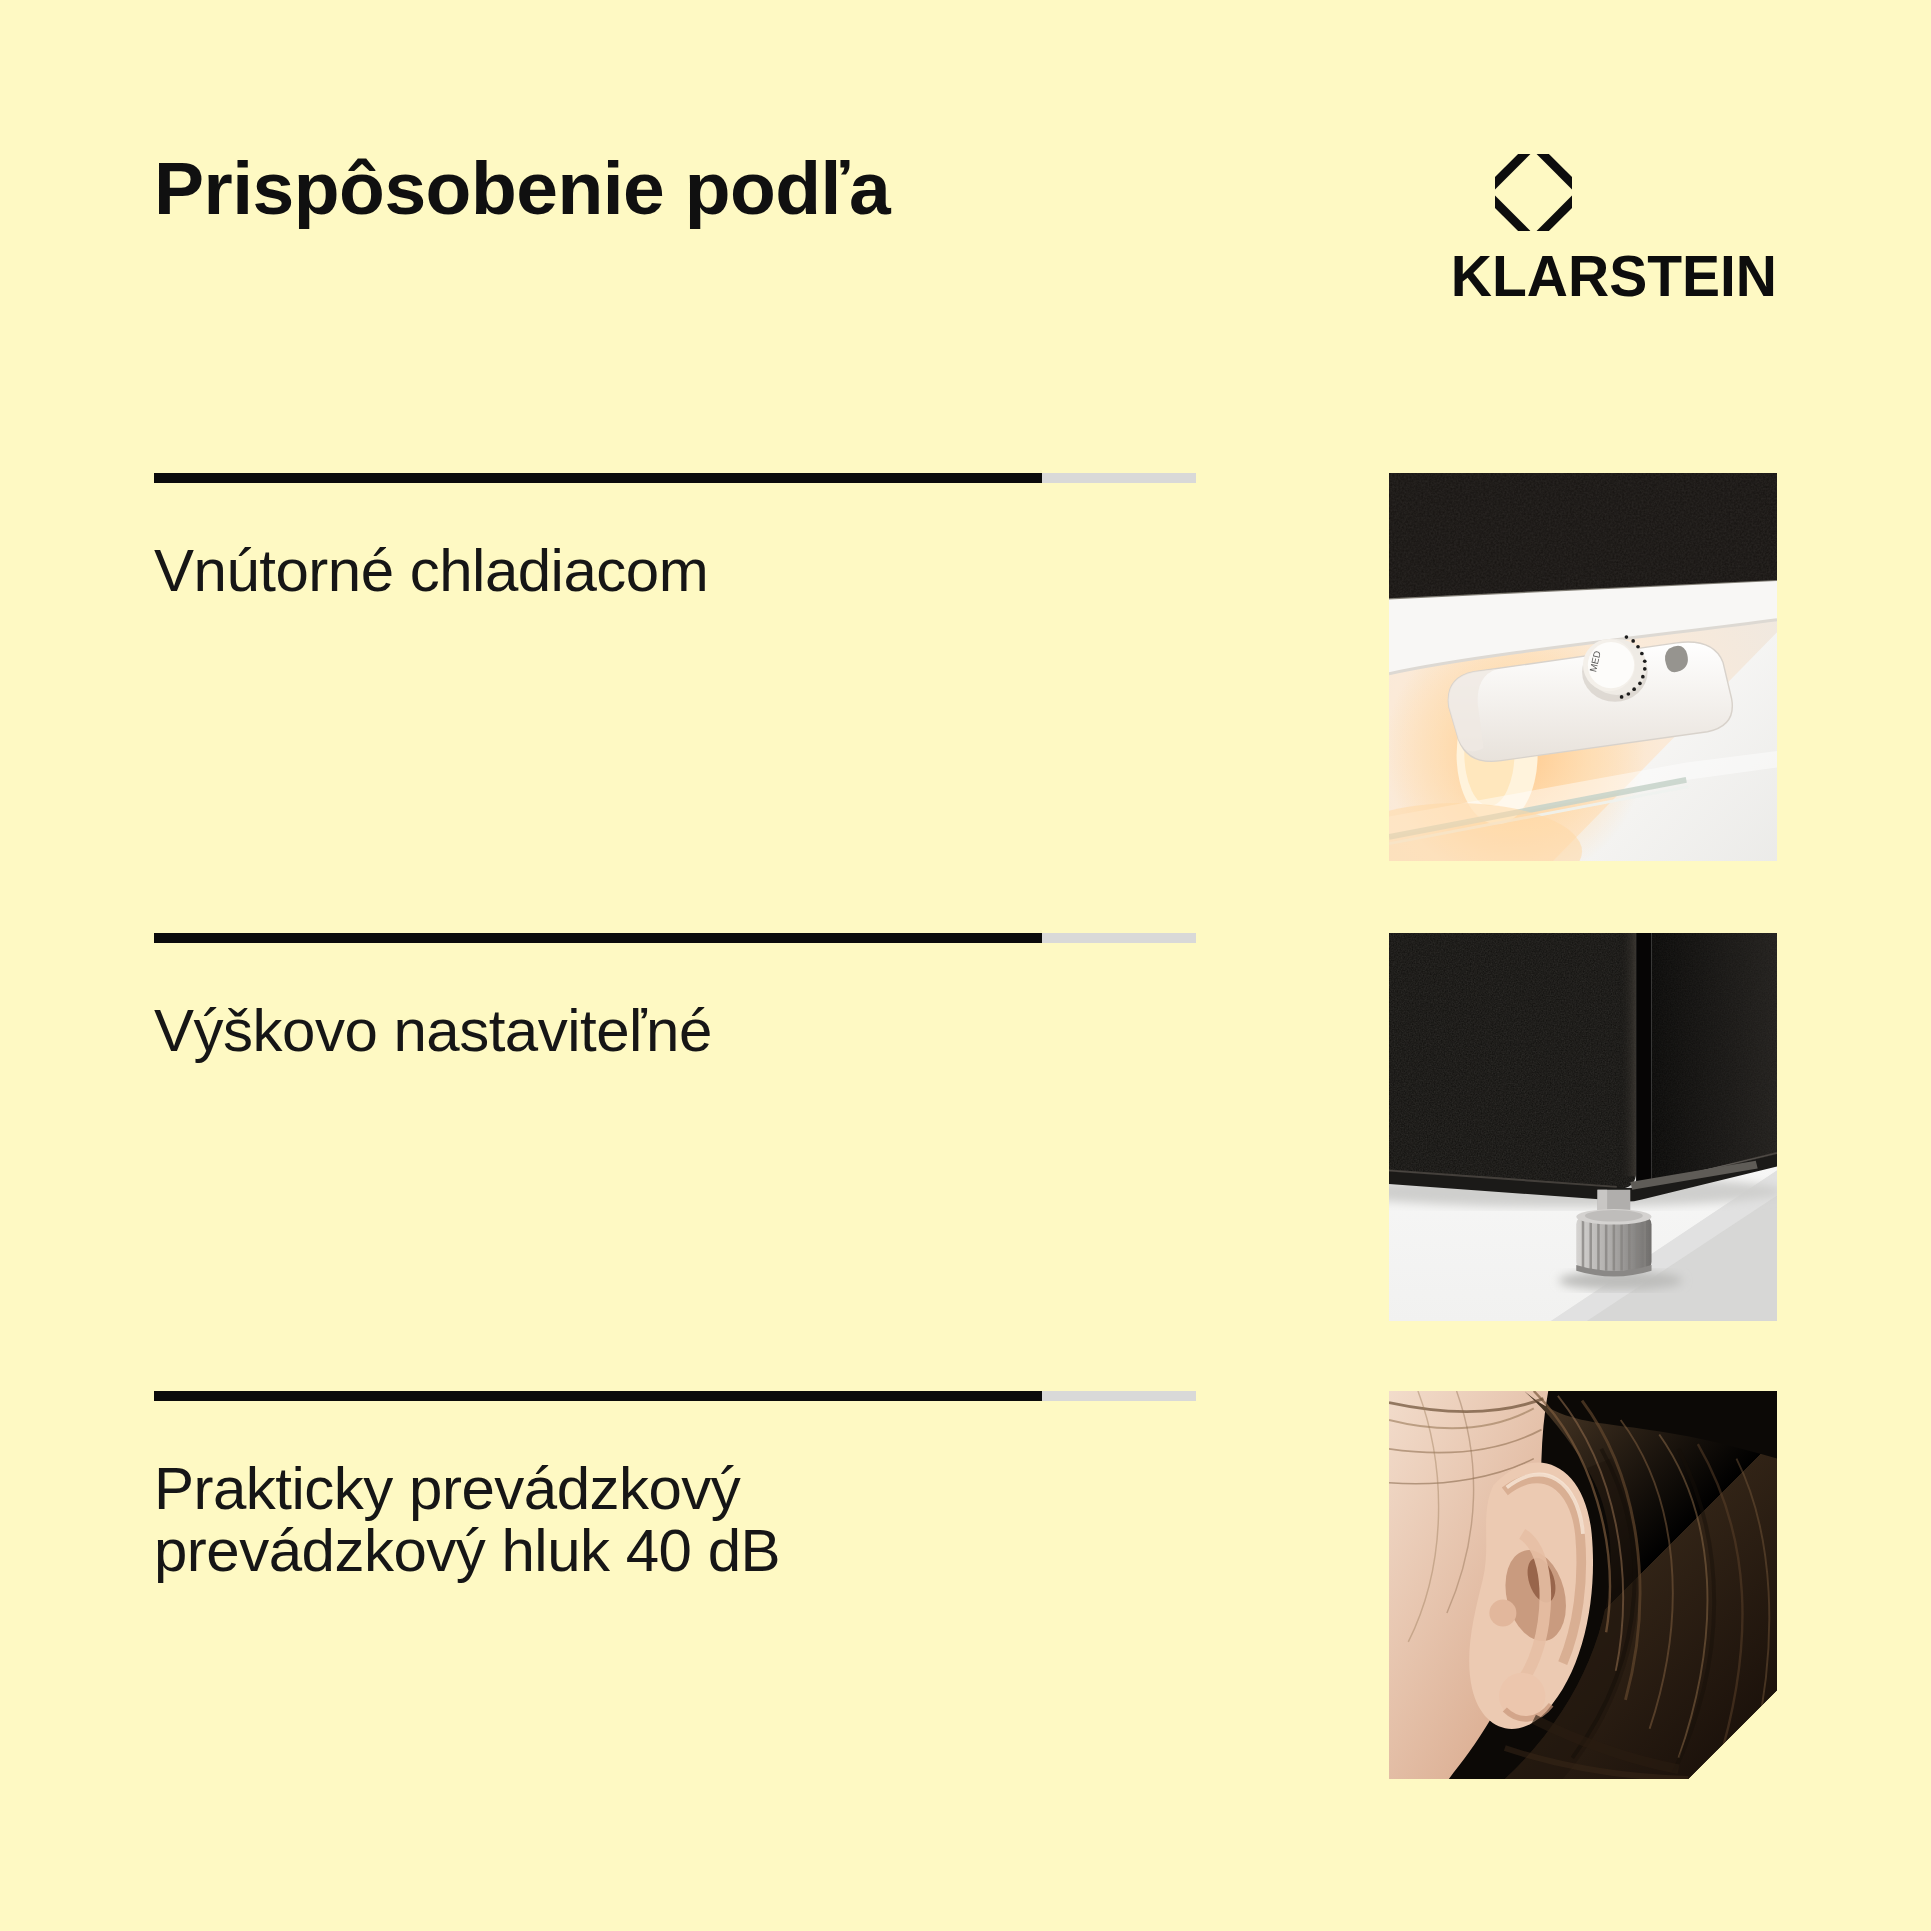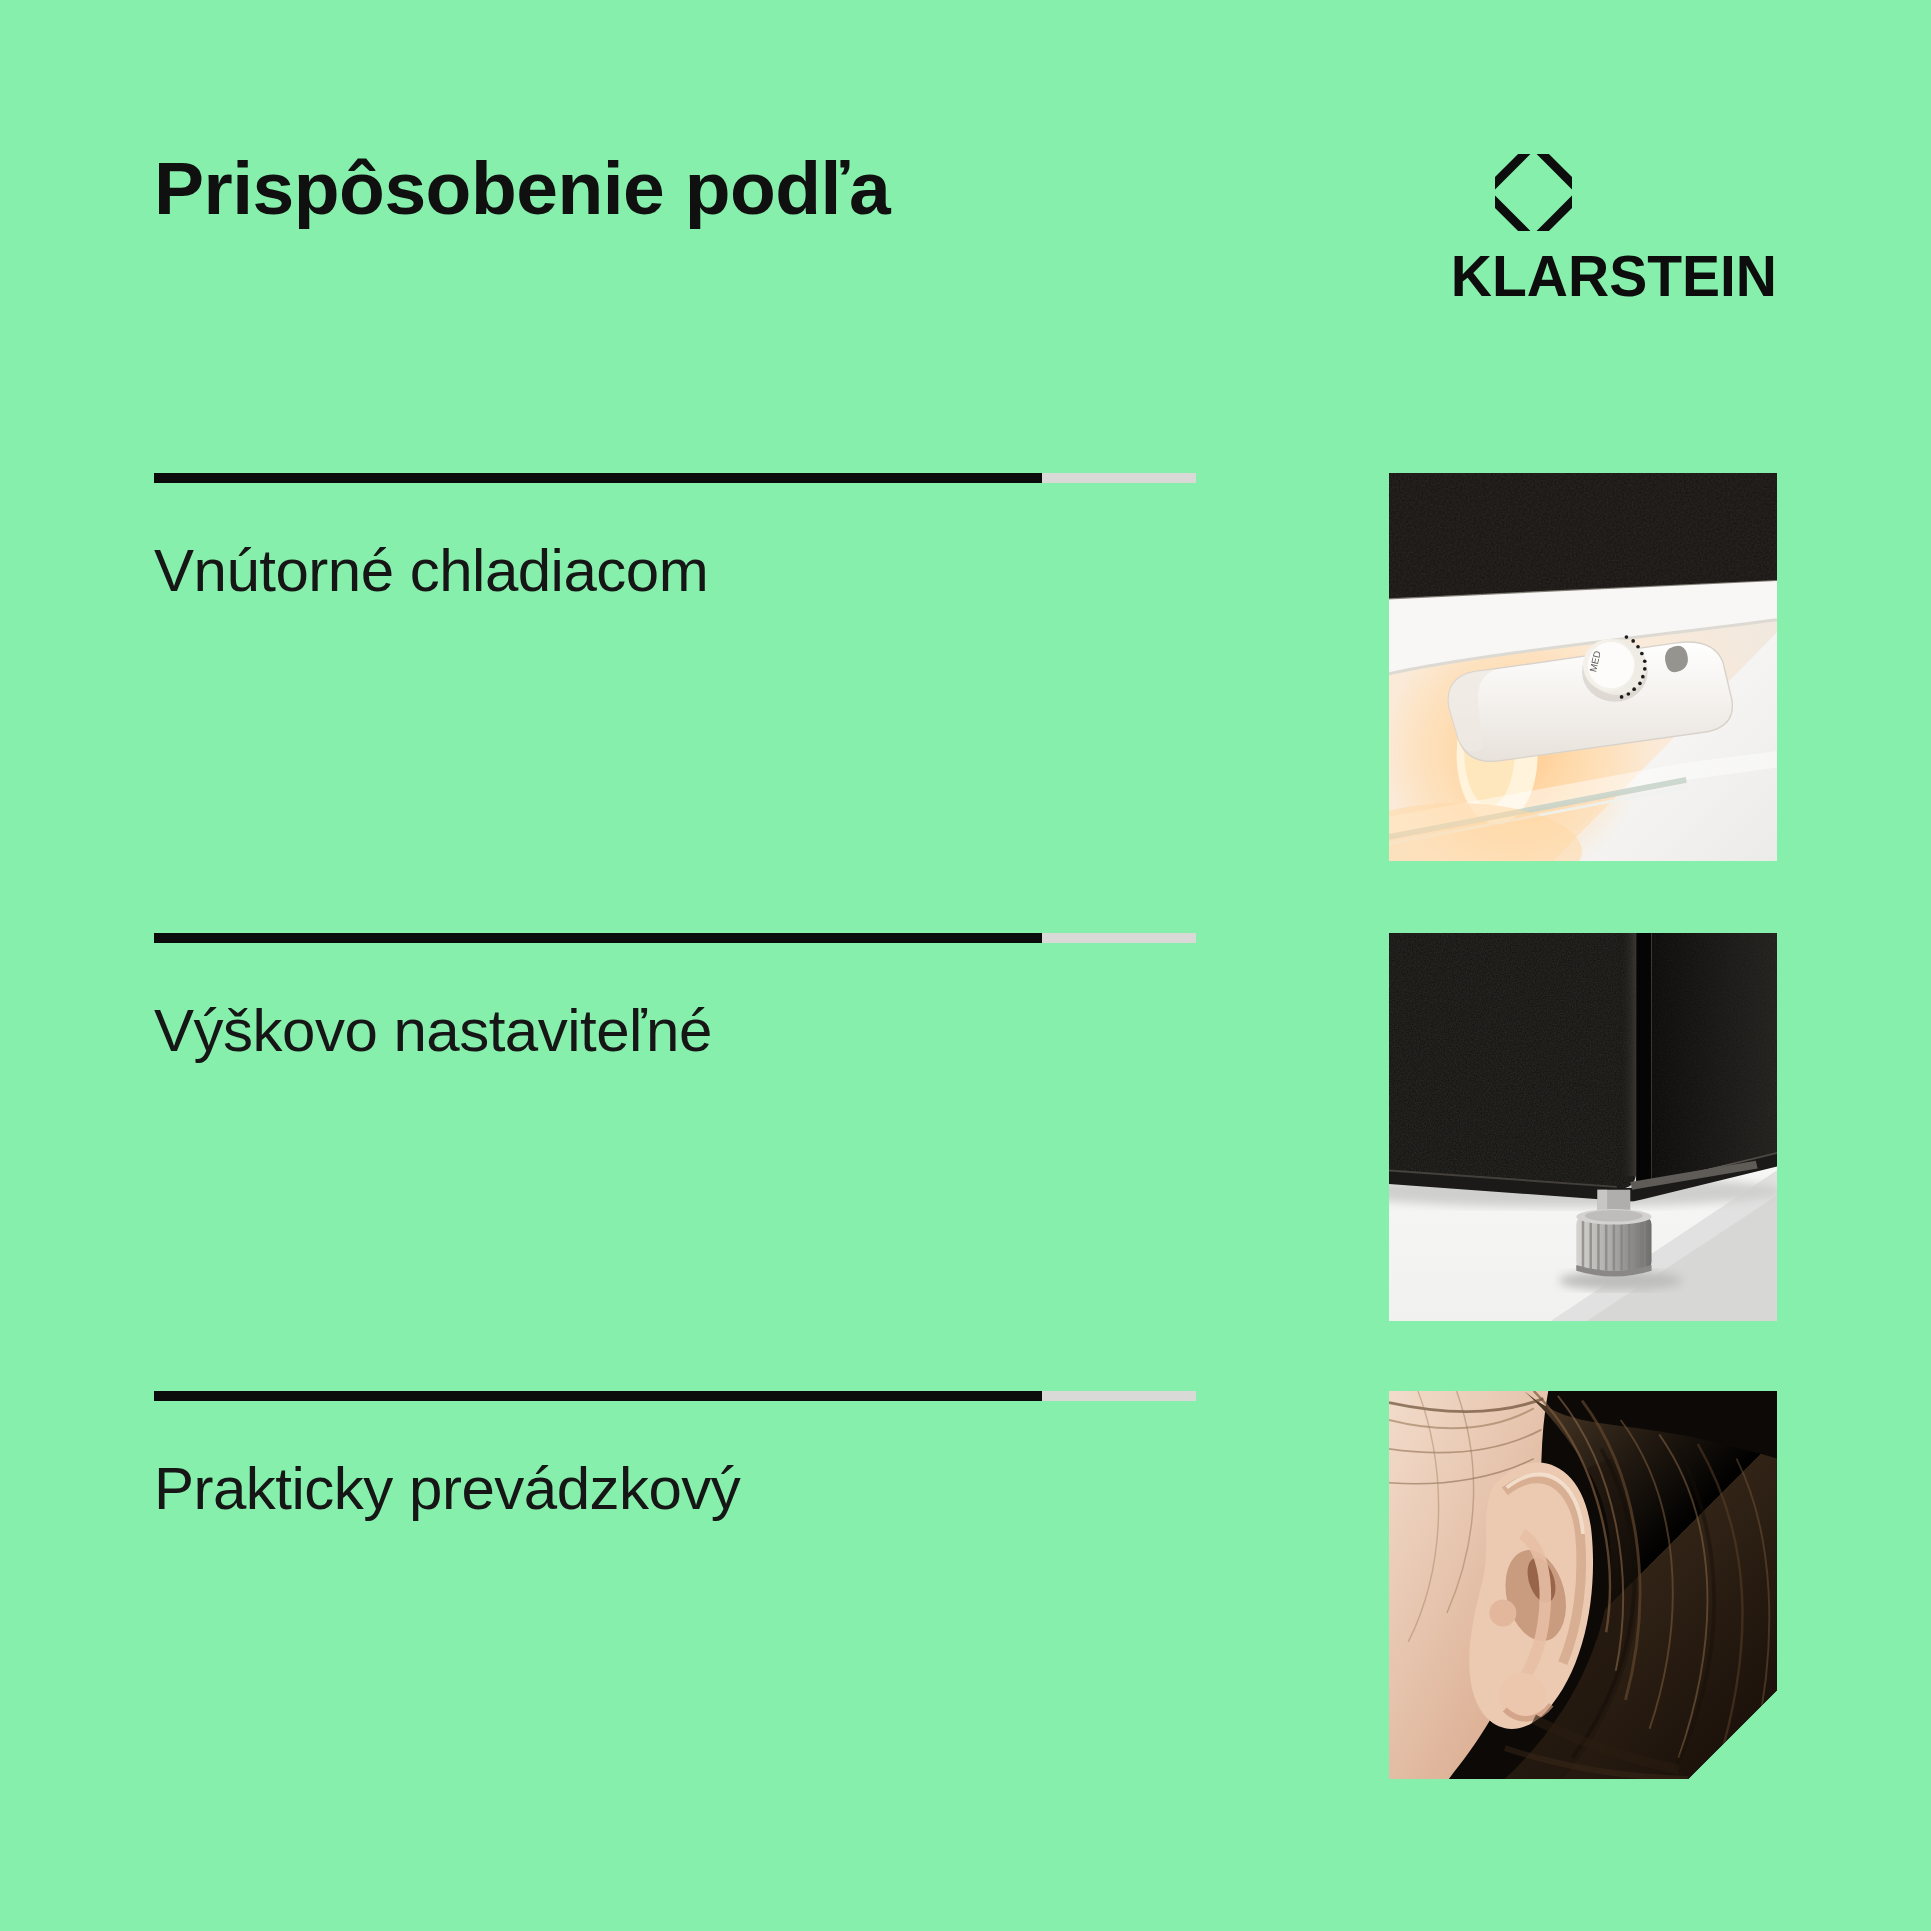--- a/index.html
+++ b/index.html
@@ -1,17 +1,17 @@
 <!DOCTYPE html>
 <html><head>
 <meta charset="utf-8">
 <style>
   html,body{margin:0;padding:0;background:#f4f4f2;}
   .canvas{
-    position:relative;width:1931px;height:1931px;background:#86efac;
+    position:relative;width:1931px;height:1931px;background:#fef9c3;
     font-family:"Liberation Sans","DejaVu Sans",sans-serif;color:#141414;
     overflow:hidden;
   }
   .title{
     position:absolute;left:154px;top:141px;
     font-size:75px;line-height:94px;font-weight:700;letter-spacing:-0.5px;
     color:#101010;white-space:nowrap;
   }
   .brand{position:absolute;right:154px;top:154px;text-align:center;}
   .brand-icon{position:absolute;right:205px;top:0;width:77px;height:77px;}
@@ -191,20 +191,21 @@
     </div>
   </div>
 
   <div class="row row3">
     <div class="divider">
       <div class="seg-black"></div>
       <div class="seg-gray"></div>
     </div>
     <div class="sec-text">
       <div>Prakticky prevádzkový</div>
+      <div>prevádzkový hluk 40 dB</div>
     </div>
     <div class="photo">
       <svg viewBox="0 0 402 402">
         <defs>
           <linearGradient id="p3skin" x1="0" y1="0" x2="0.8" y2="1">
             <stop offset="0%" stop-color="#f2dccb"></stop>
             <stop offset="100%" stop-color="#d9a98c"></stop>
           </linearGradient>
           <linearGradient id="p3hair" x1="0" y1="0" x2="0.7" y2="1">
             <stop offset="0%" stop-color="#55402b"></stop>

